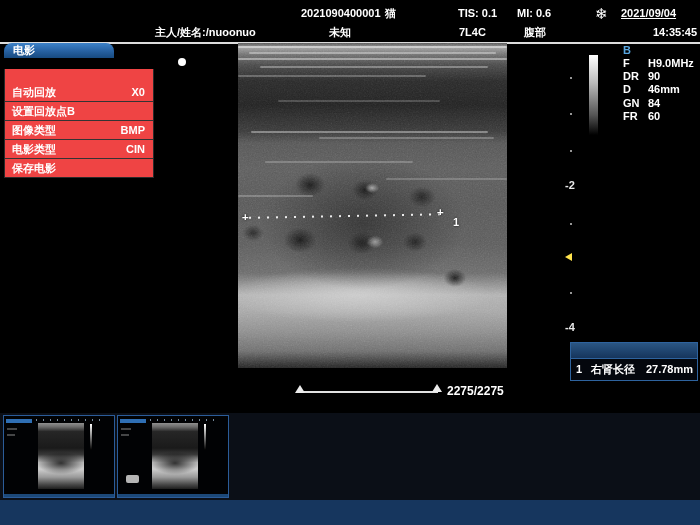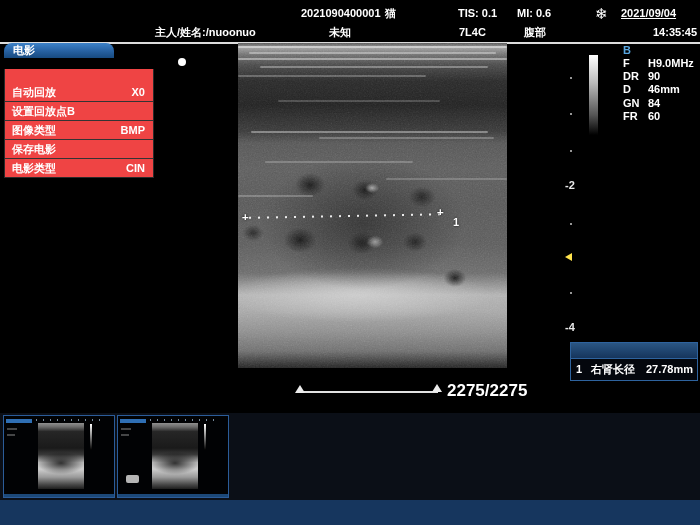--- a/index.html
+++ b/index.html
@@ -111,26 +111,26 @@
     </div>
     <div class="menu-item">
       <span class="lbl">设置回放点B</span>
       <span class="val"></span>
     </div>
     <div class="menu-item">
       <span class="lbl">图像类型</span>
       <span class="val">BMP</span>
     </div>
     <div class="menu-item">
+      <span class="lbl">电影类型</span>
+      <span class="val">CIN</span>
+    </div>
+    <div class="menu-item">
       <span class="lbl">保存电影</span>
       <span class="val"></span>
-    </div>
-    <div class="menu-item">
-      <span class="lbl">电影类型</span>
-      <span class="val">CIN</span>
     </div>
   </div>
 
   <div class="probe-dot"></div>
 
   <div class="usimg">
     <div class="streak" style="left:0;top:3px;width:100%;height:2px;opacity:.8;"></div>
     <div class="streak" style="left:4%;top:9px;width:92%;height:1.5px;opacity:.5;"></div>
     <div class="streak" style="left:0;top:15px;width:100%;height:2px;opacity:.55;"></div>
     <div class="streak" style="left:8%;top:23px;width:85%;height:1.5px;opacity:.4;"></div>
@@ -196,21 +196,21 @@
     <div class="meas-row">
       <span class="mi">1</span>
       <span class="mn">右肾长径</span>
       <span class="mv">27.78mm</span>
     </div>
   </div>
 
   <div class="cine-line"></div>
   <div class="tri" style="left:295px;top:385px;"></div>
   <div class="tri" style="left:432px;top:384px;"></div>
-  <span class="t" style="left:447px;top:384px;font-size:17px;">2275/2275</span>
+  <span class="t" style="left:447px;top:384px;font-size:12px;">2275/2275</span>
 
   <div class="strip">
     <div class="thumb" style="left:3px;">
       <div class="th-menu"></div>
       <div class="th-specks"></div>
       <div class="th-side" style="top:12px;width:10px;"></div>
       <div class="th-side" style="top:18px;width:8px;"></div>
       <div class="th-img"></div>
       <div class="th-bar" style="left:86px;"></div>
       <div class="th-bottom"></div>

